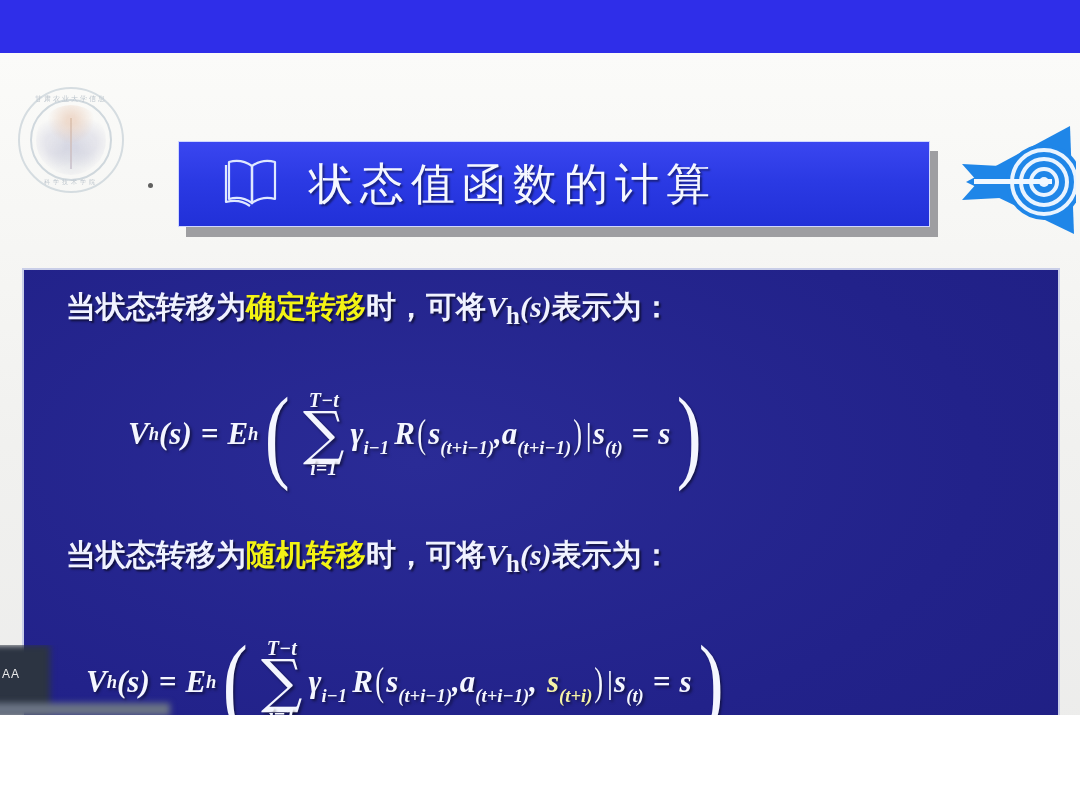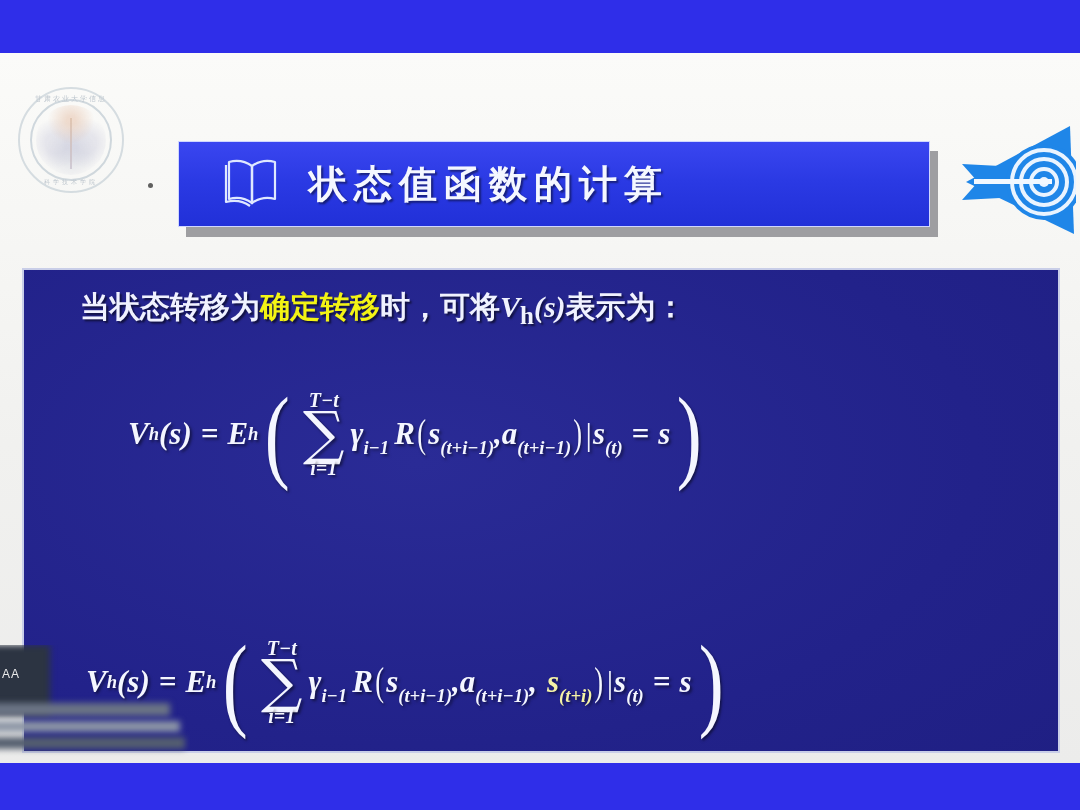--- a/index.html
+++ b/index.html
@@ -3,21 +3,21 @@
 <meta charset="utf-8">
 <title>Slide</title>
 <style>
   html, body {
     margin: 0; padding: 0;
     background: #ffffff;
   }
   #stage {
     position: relative;
     width: 1080px;
-    height: 810px;
+    height: 715px;
     overflow: hidden;
     background: #f2f2f0;
     font-family: "Liberation Serif", "DejaVu Serif", serif;
   }
 
   
   .band {
     position: absolute;
     left: 0; width: 1080px;
     background: #2f2ee9;
@@ -105,22 +105,22 @@
     border: 1px solid #cfd6ff;
     box-sizing: border-box;
     display: flex;
     align-items: center;
     gap: 26px;
     padding-left: 42px;
   }
   .book-icon { flex: 0 0 auto; }
   .title-text {
     color: #f4f7ff;
-    font-size: 38px;
-    font-weight: 700;
+    font-size: 44px;
+    font-weight: 400;
     letter-spacing: 7px;
     text-shadow: 2px 2px 2px rgba(0,0,0,.45);
     white-space: nowrap;
     font-family: "Liberation Serif", "DejaVu Serif", serif;
   }
 
   
   .target-icon {
     position: absolute;
     left: 952px; top: 55px;
@@ -141,21 +141,21 @@
   
   .lead {
     position: absolute;
     color: #f0f2ff;
     font-size: 30px;
     font-weight: 700;
     white-space: nowrap;
     text-shadow: 2px 2px 2px rgba(0,0,0,.55);
     font-family: "Liberation Serif", "DejaVu Serif", serif;
   }
-  .lead.one { left: 56px; top: 17px; }
+  .lead.one { left: 42px; top: 17px; }
   .lead.two { left: 42px; top: 265px; }
   .hl {
     color: #f3f314;
     text-shadow: 2px 2px 2px rgba(0,0,0,.6);
   }
   .mv { font-style: italic; font-weight: 700; }
 
   
   .formula {
     position: absolute;
@@ -331,20 +331,23 @@
           <span class="bar">|</span>
           <span>s</span>
           <sup>(t)</sup>
         <span class="nowrap-gap"></span>
         <span>=</span>
         <span class="nowrap-gap"></span>
         <span>s</span>
         <span class="big-paren">)</span>
       </div>
 
+      <div class="lead two">
+        <span>当状态转移为</span><span class="hl">随机转移</span><span>时，可将</span><span class="mv">V</span><sub>h</sub><span class="mv">(s)</span><span>表示为：</span>
+      </div>
 
       <div class="formula f2">
         <span>V</span>
           <sub>h</sub>
           <span>(s)</span>
         <span class="nowrap-gap"></span>
         <span>=</span>
         <span class="nowrap-gap"></span>
         <span>E</span>
           <sub>h</sub>

